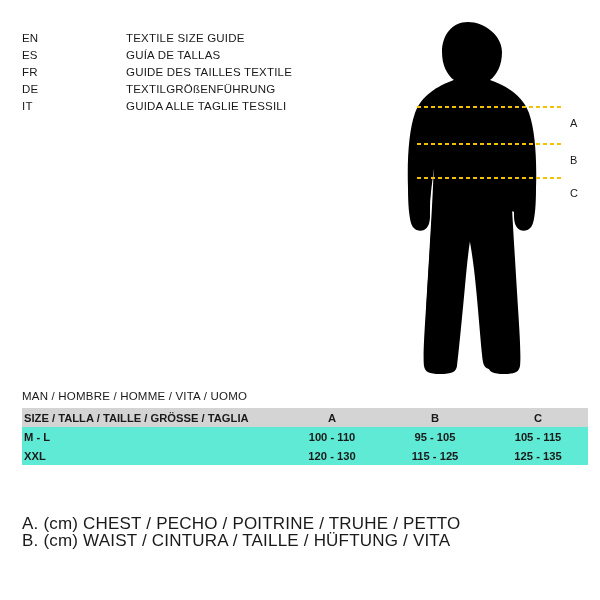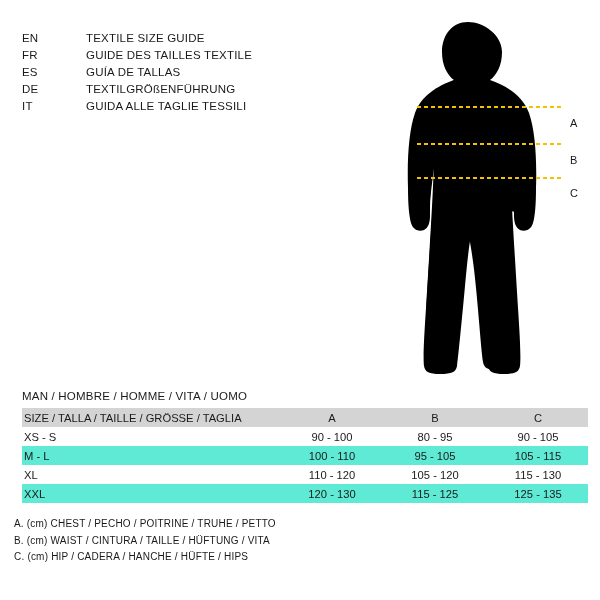--- a/index.html
+++ b/index.html
@@ -26,20 +26,21 @@
     position: absolute;
     left: 22px;
     top: 30px;
     width: 330px;
   }
   .lang-row {
     display: flex;
     font-size: 11.5px;
     line-height: 17px;
     letter-spacing: 0.2px;
+    gap: 40px;
   }
   .lang-code {
     width: 30px;
     flex: 0 0 30px;
     font-weight: normal;
   }
   .lang-text {
     flex: 1 1 auto;
     margin-left: 34px;
   }
@@ -88,54 +89,55 @@
   table.size-table {
     border-collapse: collapse;
     width: 556px;
     font-size: 11.2px;
     table-layout: fixed;
   }
   table.size-table td {
     padding: 2px 0 2px 3px;
     height: 15px;
     vertical-align: middle;
+    font-weight: bold;
   }
   .col-size { width: 255px; padding-left: 2px !important; }
   .col-m { width: 100px; text-align: center; }
   tr.row-head td { background: #d4d4d4; }
   tr.row-odd td { background: #ffffff; }
   tr.row-even td { background: #5eead4; }
 
   
   .footnotes {
     position: absolute;
-    left: 14px;
+    left: 22px;
     top: 516px;
-    font-size: 10px;
+    font-size: 17px;
     line-height: 16.5px;
     letter-spacing: 0.2px;
   }
 </style>
 </head>
 <body>
 
 <div class="page">
 
   <div class="lang-block">
     <div class="lang-row">
       <div class="lang-code">EN</div>
       <div class="lang-text">TEXTILE SIZE GUIDE</div>
     </div>
     <div class="lang-row">
+      <div class="lang-code">ES</div>
+      <div class="lang-text">GUÍA DE TALLAS</div>
+    </div>
+    <div class="lang-row">
       <div class="lang-code">FR</div>
       <div class="lang-text">GUIDE DES TAILLES TEXTILE</div>
-    </div>
-    <div class="lang-row">
-      <div class="lang-code">ES</div>
-      <div class="lang-text">GUÍA DE TALLAS</div>
     </div>
     <div class="lang-row">
       <div class="lang-code">DE</div>
       <div class="lang-text">TEXTILGRÖßENFÜHRUNG</div>
     </div>
     <div class="lang-row">
       <div class="lang-code">IT</div>
       <div class="lang-text">GUIDA ALLE TAGLIE TESSILI</div>
     </div>
   </div>
@@ -220,47 +222,34 @@
   <div class="table-area">
     <div class="man-row">MAN / HOMBRE / HOMME / VITA / UOMO</div>
     <table class="size-table">
       <tbody>
           <tr class="row-head">
         <td class="col-size">SIZE / TALLA / TAILLE / GRÖSSE / TAGLIA</td>
         <td class="col-m">A</td>
         <td class="col-m">B</td>
         <td class="col-m">C</td>
       </tr>
-      <tr class="row-odd">
-        <td class="col-size">XS - S</td>
-        <td class="col-m">90 - 100</td>
-        <td class="col-m">80 - 95</td>
-        <td class="col-m">90 - 105</td>
-      </tr>
       <tr class="row-even">
         <td class="col-size">M - L</td>
         <td class="col-m">100 - 110</td>
         <td class="col-m">95 - 105</td>
         <td class="col-m">105 - 115</td>
-      </tr>
-      <tr class="row-odd">
-        <td class="col-size">XL</td>
-        <td class="col-m">110 - 120</td>
-        <td class="col-m">105 - 120</td>
-        <td class="col-m">115 - 130</td>
       </tr>
       <tr class="row-even">
         <td class="col-size">XXL</td>
         <td class="col-m">120 - 130</td>
         <td class="col-m">115 - 125</td>
         <td class="col-m">125 - 135</td>
       </tr>
     </tbody>
       </table>
   </div>
 
   <div class="footnotes">
     <div>A. (cm) CHEST / PECHO / POITRINE / TRUHE / PETTO</div>
     <div>B. (cm) WAIST / CINTURA / TAILLE / HÜFTUNG / VITA</div>
-    <div>C. (cm) HIP / CADERA / HANCHE / HÜFTE / HIPS</div>
   </div>
 
 </div>
 
 </body></html>

